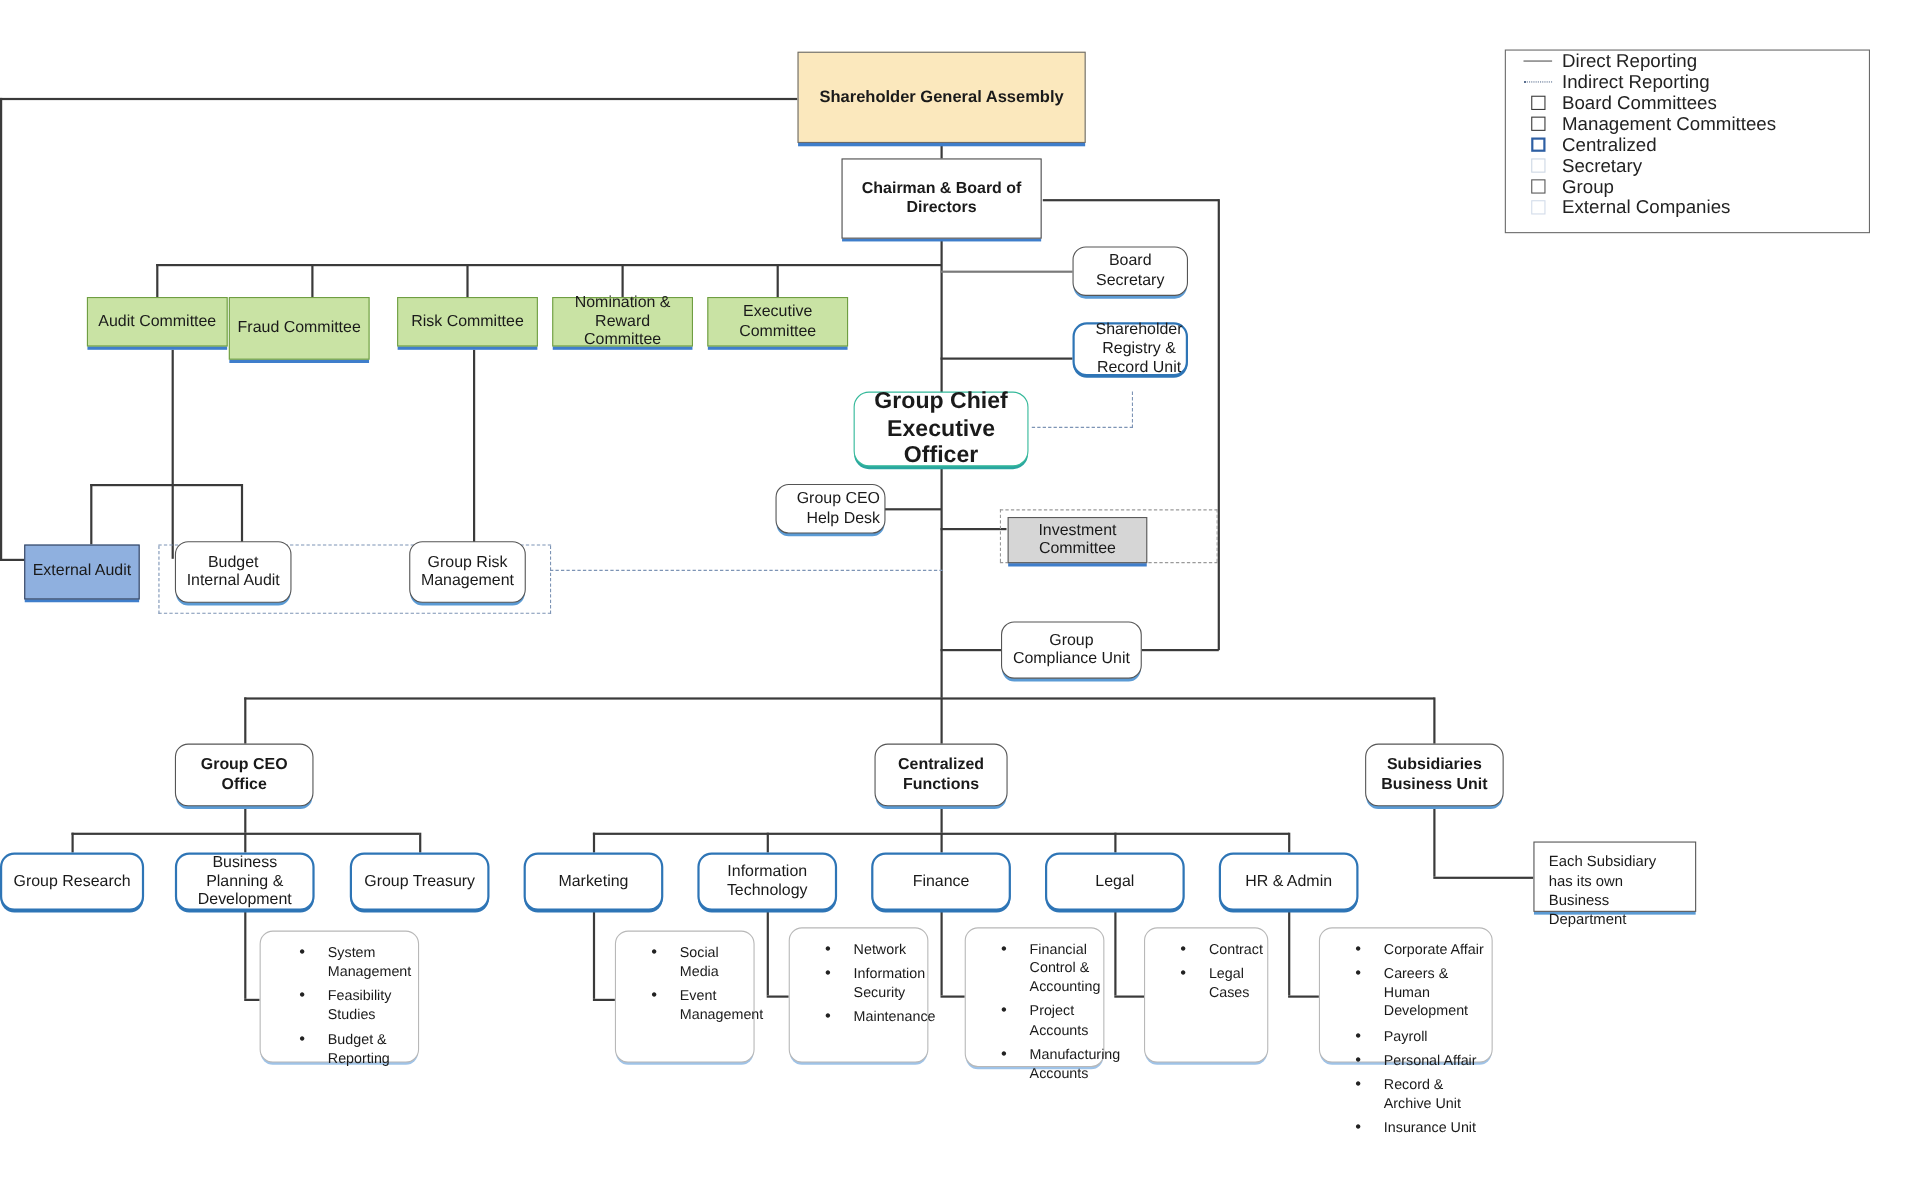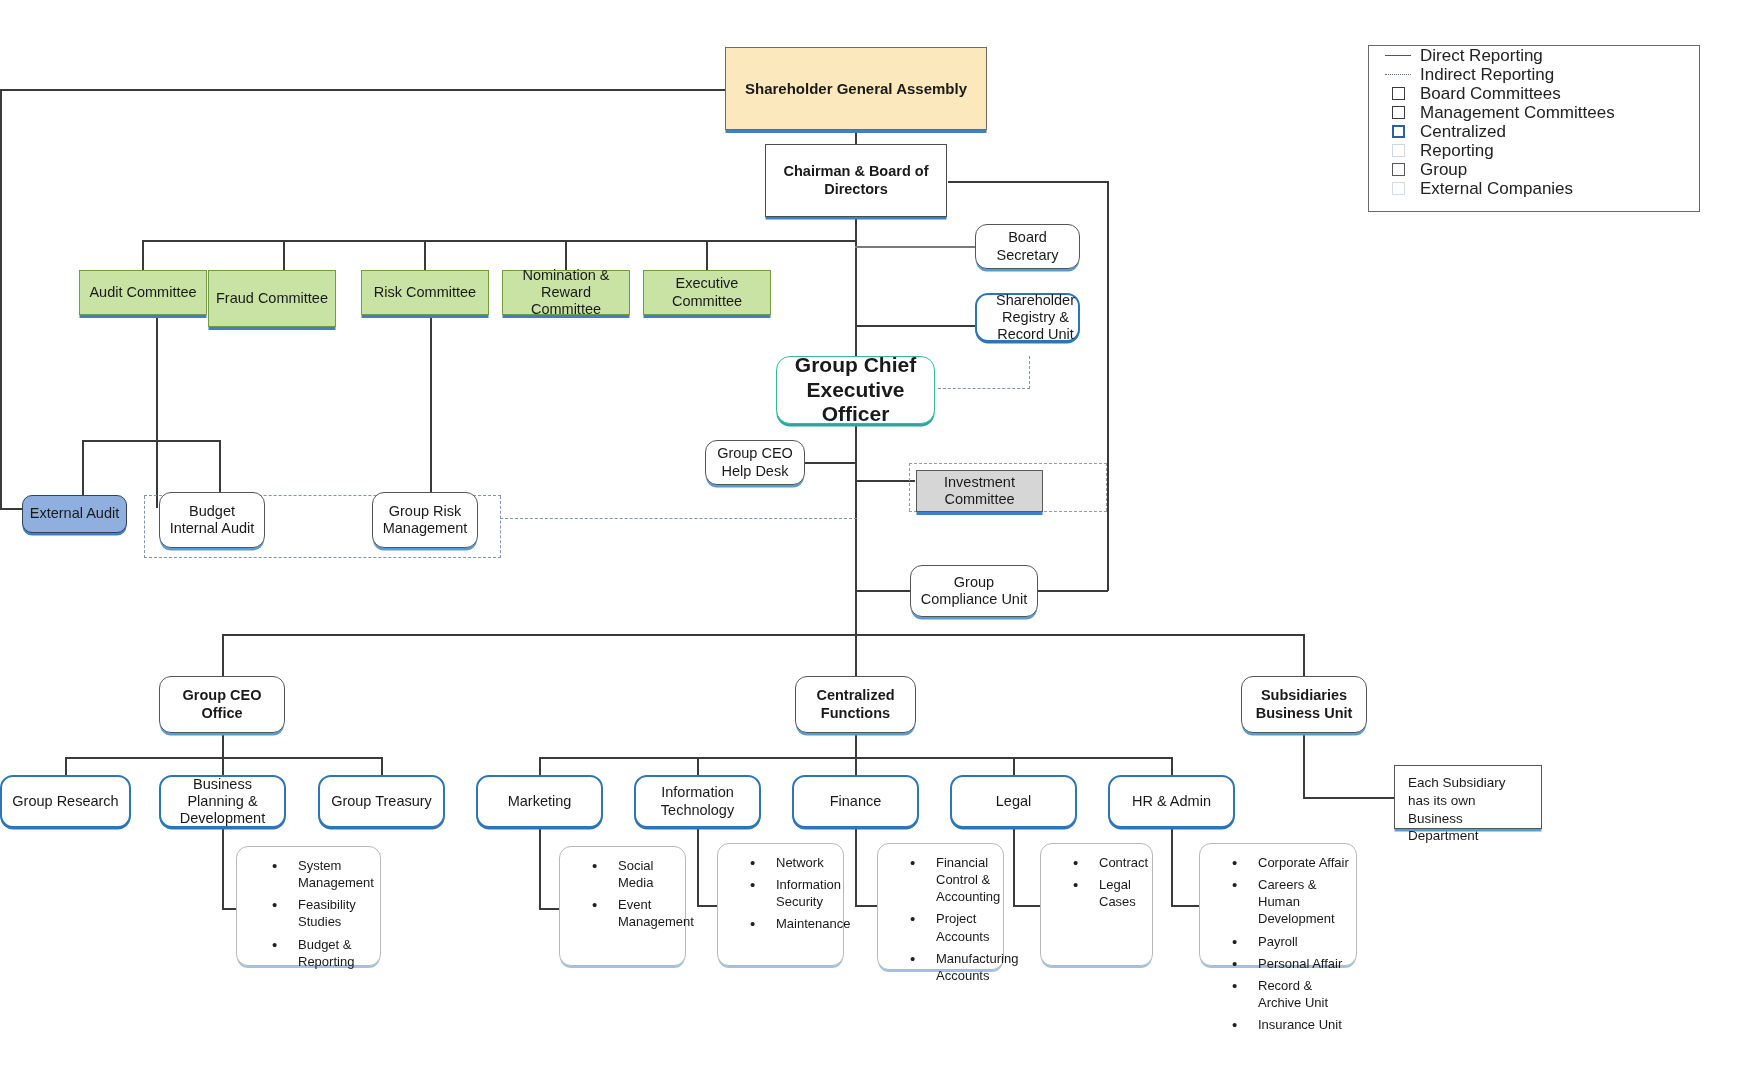--- a/index.html
+++ b/index.html
@@ -189,33 +189,33 @@
   </div>
 
   <div class="node dept" style="left:975px;top:293px;width:105px;height:49px;padding-left:16px;">
     <span>Shareholder Registry &amp; Record Unit</span>
   </div>
 
   <div class="node ceo" style="left:776px;top:356px;width:159px;height:68px;">
     <span>Group Chief Executive Officer</span>
   </div>
 
-  <div class="node rnd" style="left:705px;top:440px;width:100px;height:45px;">
+  <div class="node rnd" style="left:705px;top:440px;width:100px;height:45px;text-align:right;">
     <span>Group CEO Help Desk</span>
   </div>
 
   <div class="node mgmt" style="left:916px;top:470px;width:127px;height:42px;align-items:center;">
     <span>Investment Committee</span>
   </div>
 
   <div class="node rnd" style="left:910px;top:565px;width:128px;height:52px;">
     <span>Group Compliance Unit</span>
   </div>
 
-  <div class="node extco" style="left:22px;top:495px;width:105px;height:38px;border-radius:10px;">
+  <div class="node extco" style="left:22px;top:495px;width:105px;height:50px;">
     <span>External Audit</span>
   </div>
 
   <div class="node rnd" style="left:159px;top:492px;width:106px;height:56px;">
     <span>Budget Internal Audit</span>
   </div>
 
   <div class="node rnd" style="left:372px;top:492px;width:106px;height:56px;">
     <span>Group Risk Management</span>
   </div>
@@ -337,21 +337,21 @@
     <div class="lg-row">
       <span class="lg-key">
           <i class="k-box kb-dept"></i>
         </span>
       <span class="lg-label">Centralized</span>
     </div>
     <div class="lg-row">
       <span class="lg-key">
           <i class="k-box kb-fn"></i>
         </span>
-      <span class="lg-label">Reporting</span>
+      <span class="lg-label">Secretary</span>
     </div>
     <div class="lg-row">
       <span class="lg-key">
           <i class="k-box kb-grp"></i>
         </span>
       <span class="lg-label">Group</span>
     </div>
     <div class="lg-row">
       <span class="lg-key">
           <i class="k-box kb-ext"></i>

